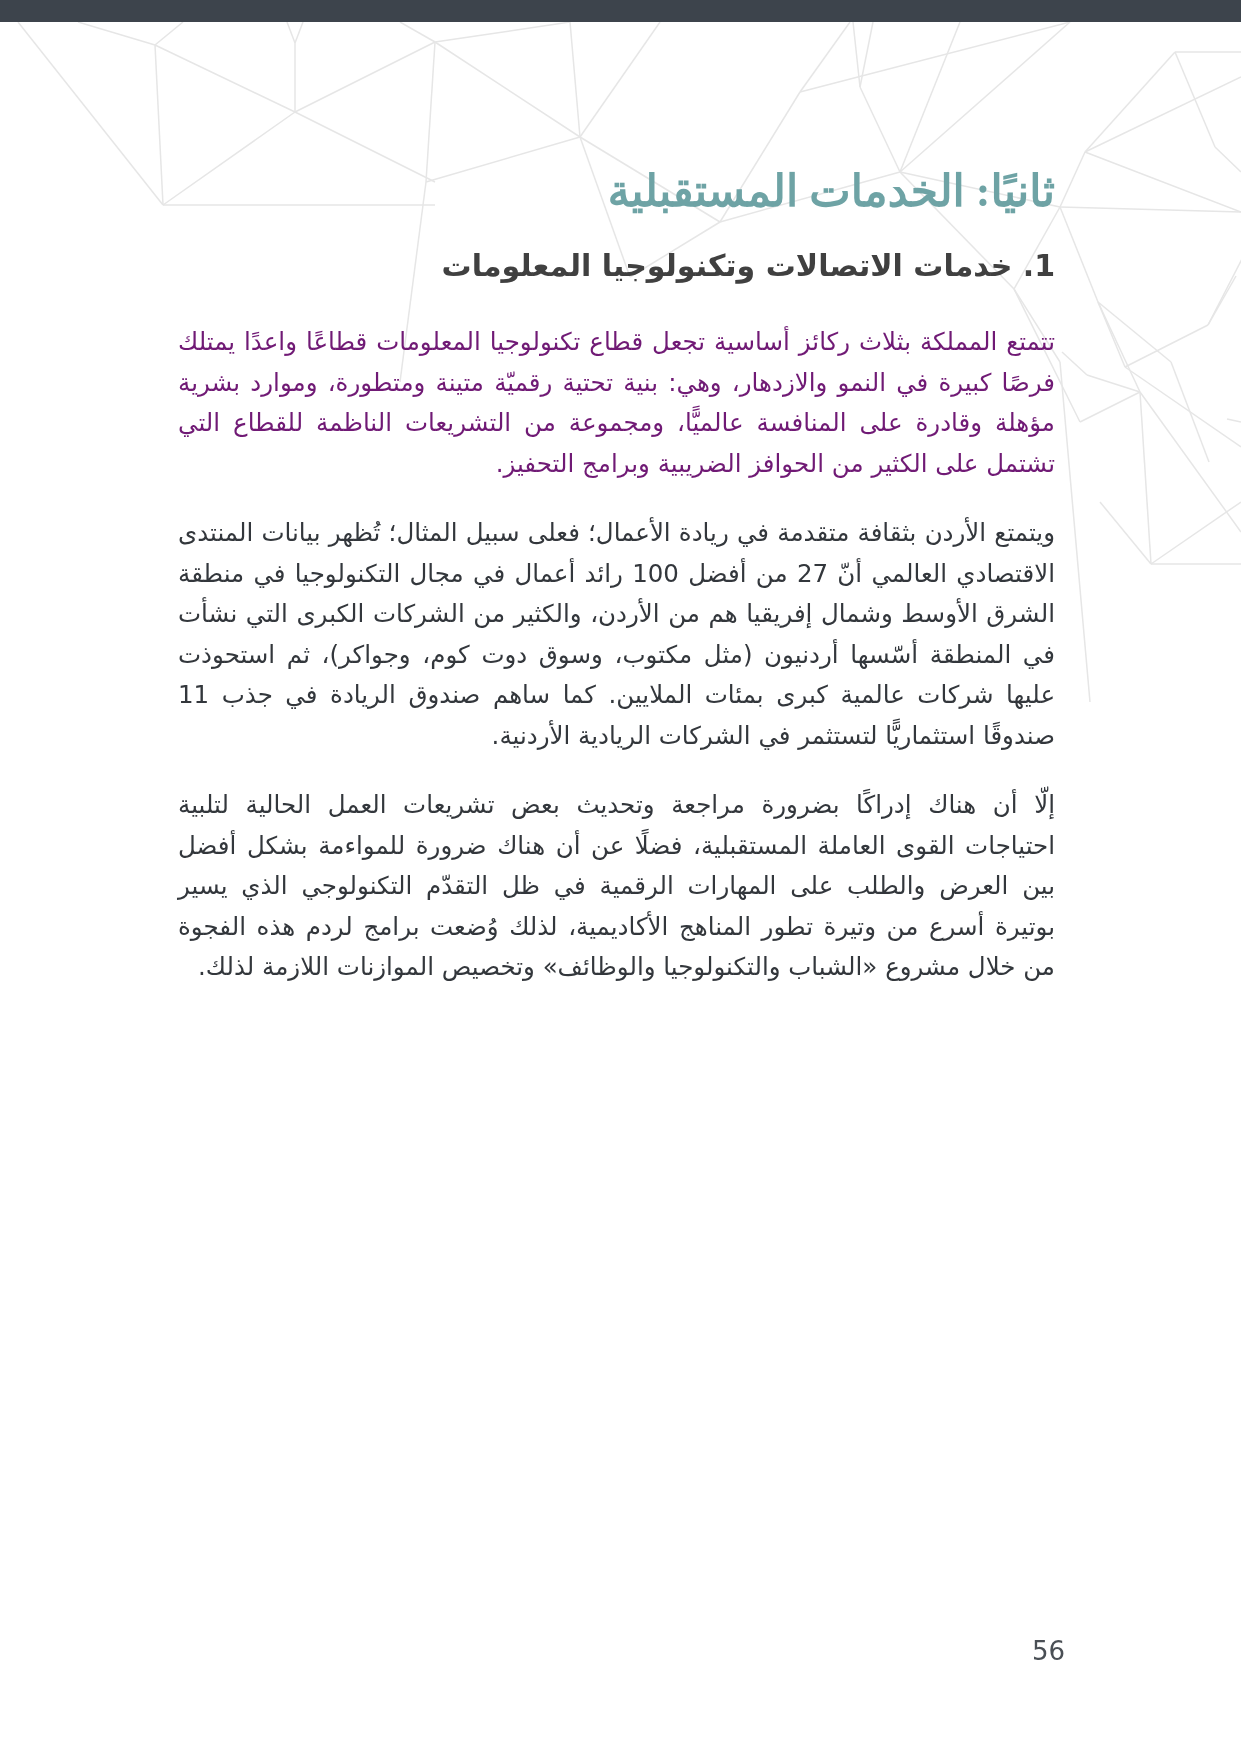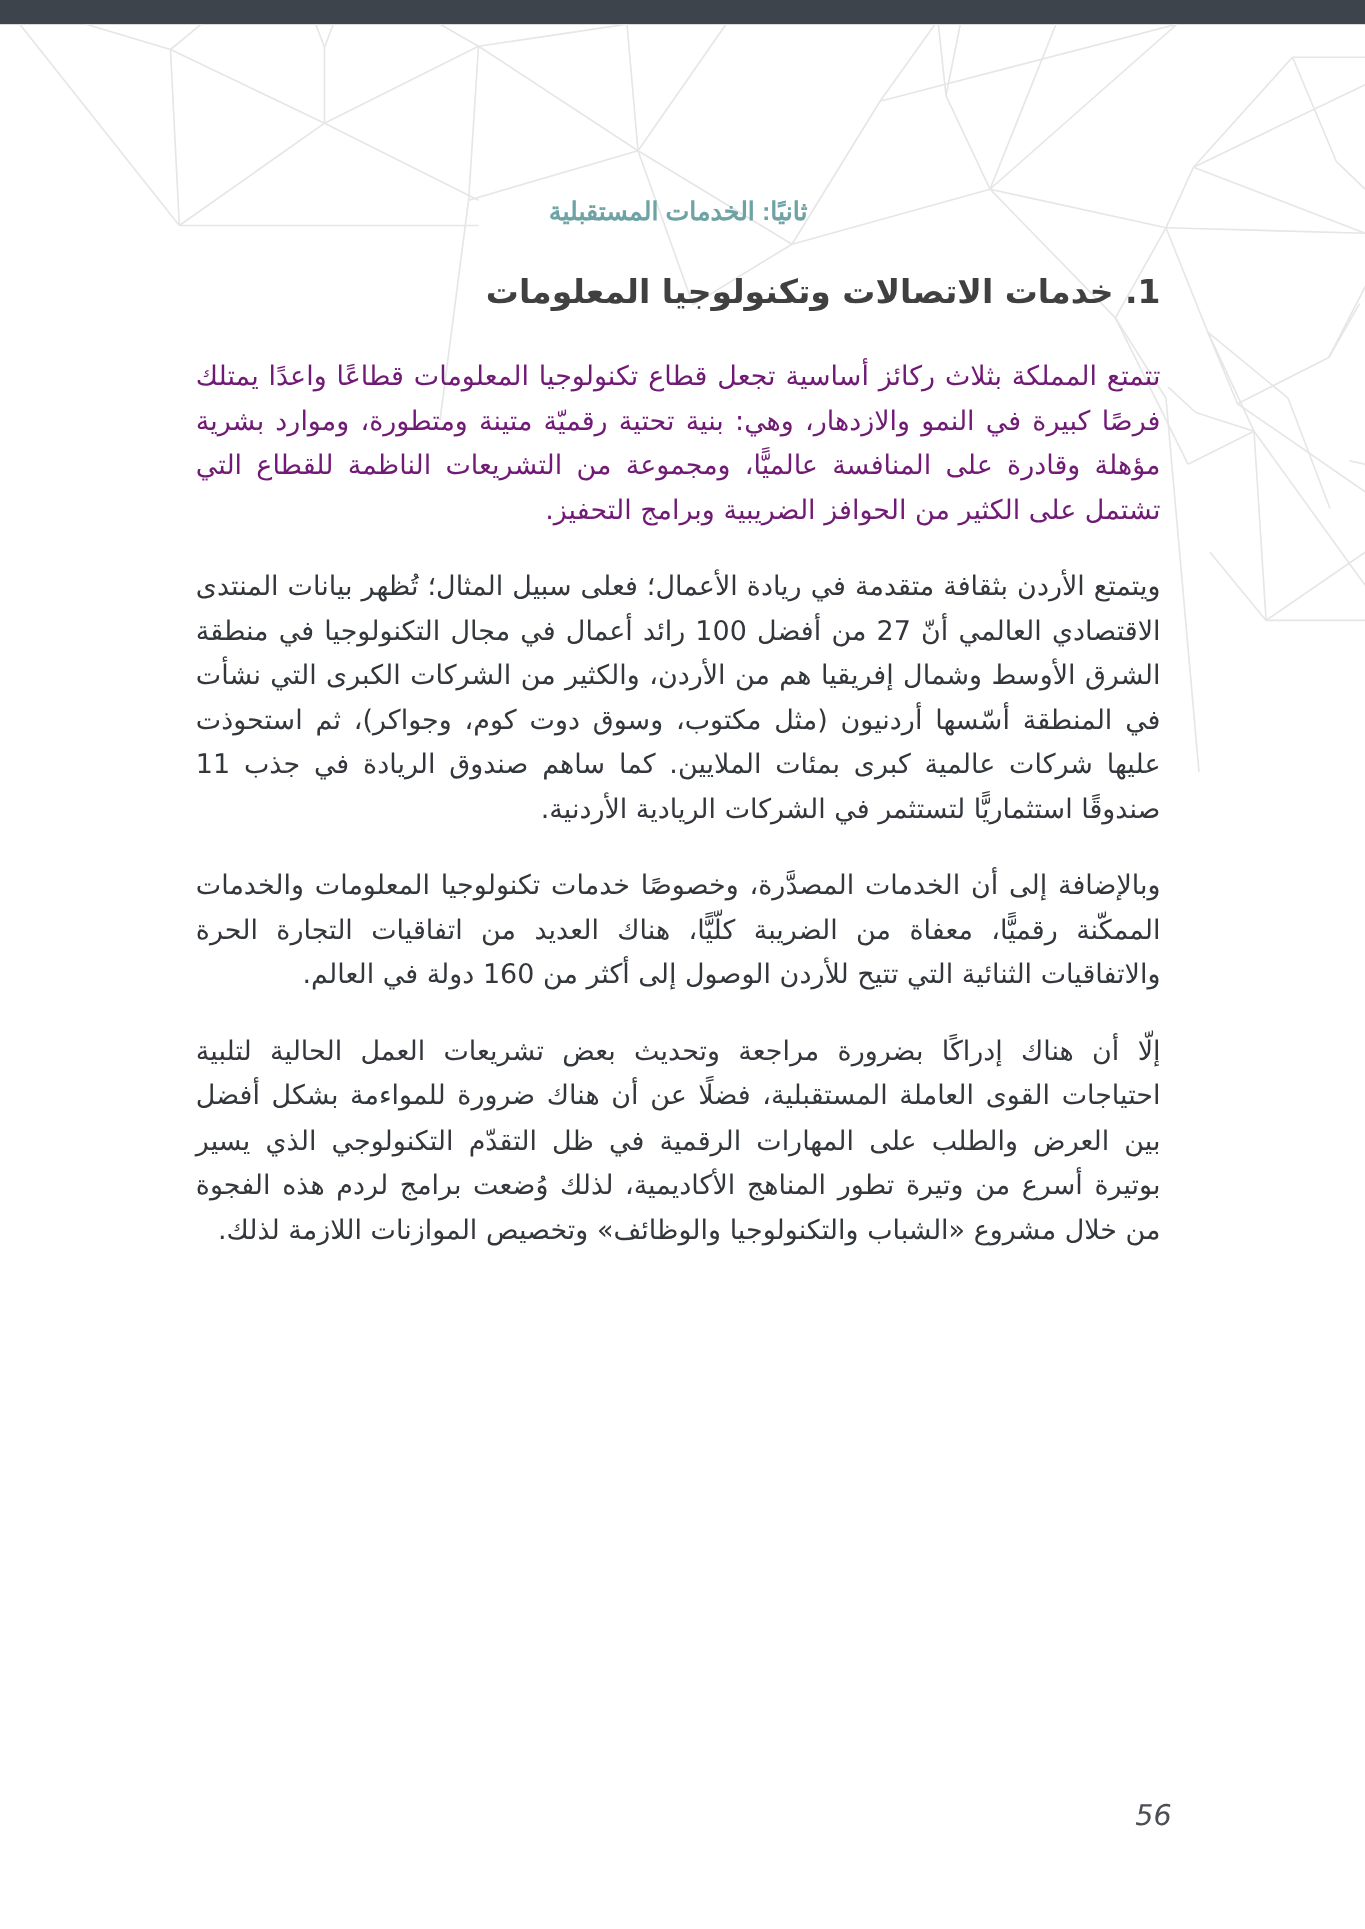--- a/index.html
+++ b/index.html
@@ -2,25 +2,25 @@
 <html><head>
   <meta charset="utf-8">
   <style>
     * { margin: 0; padding: 0; box-sizing: border-box; }
     html, body { width: 1241px; height: 1754px; background: #ffffff; overflow: hidden; }
     body { position: relative; font-family: "DejaVu Sans", "Liberation Sans", sans-serif; color: #3b3f44; }
     .top-bar { position: absolute; left: 0; top: 0; width: 1241px; height: 22px; background: #3d444c; }
     .bg-pattern { position: absolute; left: 0; top: 22px; width: 1241px; height: 680px; pointer-events: none; }
     .bg-pattern line { stroke: #e6e6e6; stroke-width: 1.5; }
     .content { position: absolute; left: 178px; top: 160px; width: 877px; direction: rtl; text-align: justify; }
-    .section-title { font-family: Liberation Sans, sans-serif; font-weight: bold; font-size: 23px; color: #6ea3a5; line-height: 64px; text-align: center; }
+    .section-title { font-family: Liberation Serif, serif; font-weight: bold; font-size: 44px; color: #6ea3a5; line-height: 64px; text-align: right; }
     .subsection-title { font-family: "DejaVu Sans", sans-serif; font-weight: bold; font-size: 30px; color: #3b4149; line-height: 60px; margin-top: 12px; text-align: right; }
     .paragraph { font-size: 24.5px; line-height: 40.5px; color: #33373c; margin-top: 29px; text-align: justify; text-align-last: right; }
     .paragraph.first { margin-top: 26px; }
-    .page-number { position: absolute; left: 1032px; top: 1636px; font-family: "DejaVu Sans", sans-serif; font-size: 26px; color: #4a4f55; font-style: italic; }
+    .page-number { position: absolute; left: 1032px; top: 1636px; font-family: "DejaVu Sans", sans-serif; font-size: 26px; color: #4a4f55; }
   </style>
 </head>
 <body>
 
 <div class="top-bar" style="background: rgb(61, 68, 76);"></div>
 
 <svg class="bg-pattern" viewBox="0 0 1241 680" xmlns="http://www.w3.org/2000/svg">
   <g>
     <line x1="18" y1="0" x2="163" y2="183" style="stroke: rgb(230, 230, 230);"></line>
     <line x1="78" y1="0" x2="155" y2="23" style="stroke: rgb(230, 230, 230);"></line>
@@ -87,17 +87,16 @@
     <line x1="1014" y1="267" x2="1060" y2="340" style="stroke: rgb(230, 230, 230);"></line>
     <line x1="1060" y1="340" x2="1090" y2="680" style="stroke: rgb(230, 230, 230);"></line>
   </g>
 </svg>
 
 <main class="content">
   <h1 class="section-title" style="color: rgb(110, 163, 165);">ثانيًا: الخدمات المستقبلية</h1>
   <h2 class="subsection-title" style="color: #404040;">1. خدمات الاتصالات وتكنولوجيا المعلومات</h2>
   <p class="paragraph first" style="color: #701a75;">تتمتع المملكة بثلاث ركائز أساسية تجعل قطاع تكنولوجيا المعلومات قطاعًا واعدًا يمتلك فرصًا كبيرة في النمو والازدهار، وهي: بنية تحتية رقميّة متينة ومتطورة، وموارد بشرية مؤهلة وقادرة على المنافسة عالميًّا، ومجموعة من التشريعات الناظمة للقطاع التي تشتمل على الكثير من الحوافز الضريبية وبرامج التحفيز.</p>
   <p class="paragraph" style="color: rgb(51, 55, 60);">ويتمتع الأردن بثقافة متقدمة في ريادة الأعمال؛ فعلى سبيل المثال؛ تُظهر بيانات المنتدى الاقتصادي العالمي أنّ 27 من أفضل 100 رائد أعمال في مجال التكنولوجيا في منطقة الشرق الأوسط وشمال إفريقيا هم من الأردن، والكثير من الشركات الكبرى التي نشأت في المنطقة أسّسها أردنيون (مثل مكتوب، وسوق دوت كوم، وجواكر)، ثم استحوذت عليها شركات عالمية كبرى بمئات الملايين. كما ساهم صندوق الريادة في جذب 11 صندوقًا استثماريًّا لتستثمر في الشركات الريادية الأردنية.</p>
-  <p class="paragraph" style="color: rgb(51, 55, 60);">وبالإضافة إلى أن الخدمات المصدَّرة، وخصوصًا خدمات تكنولوجيا المعلومات والخدمات الممكّنة رقميًّا، معفاة من الضريبة كلّيًّا، هناك العديد من اتفاقيات التجارة الحرة والاتفاقيات الثنائية التي تتيح للأردن الوصول إلى أكثر من 160 دولة في العالم.</p>
   <p class="paragraph" style="color: rgb(51, 55, 60);">إلّا أن هناك إدراكًا بضرورة مراجعة وتحديث بعض تشريعات العمل الحالية لتلبية احتياجات القوى العاملة المستقبلية، فضلًا عن أن هناك ضرورة للمواءمة بشكل أفضل بين العرض والطلب على المهارات الرقمية في ظل التقدّم التكنولوجي الذي يسير بوتيرة أسرع من وتيرة تطور المناهج الأكاديمية، لذلك وُضعت برامج لردم هذه الفجوة من خلال مشروع «الشباب والتكنولوجيا والوظائف» وتخصيص الموازنات اللازمة لذلك.</p>
 </main>
 
 <div class="page-number">56</div>
 
 </body></html>

